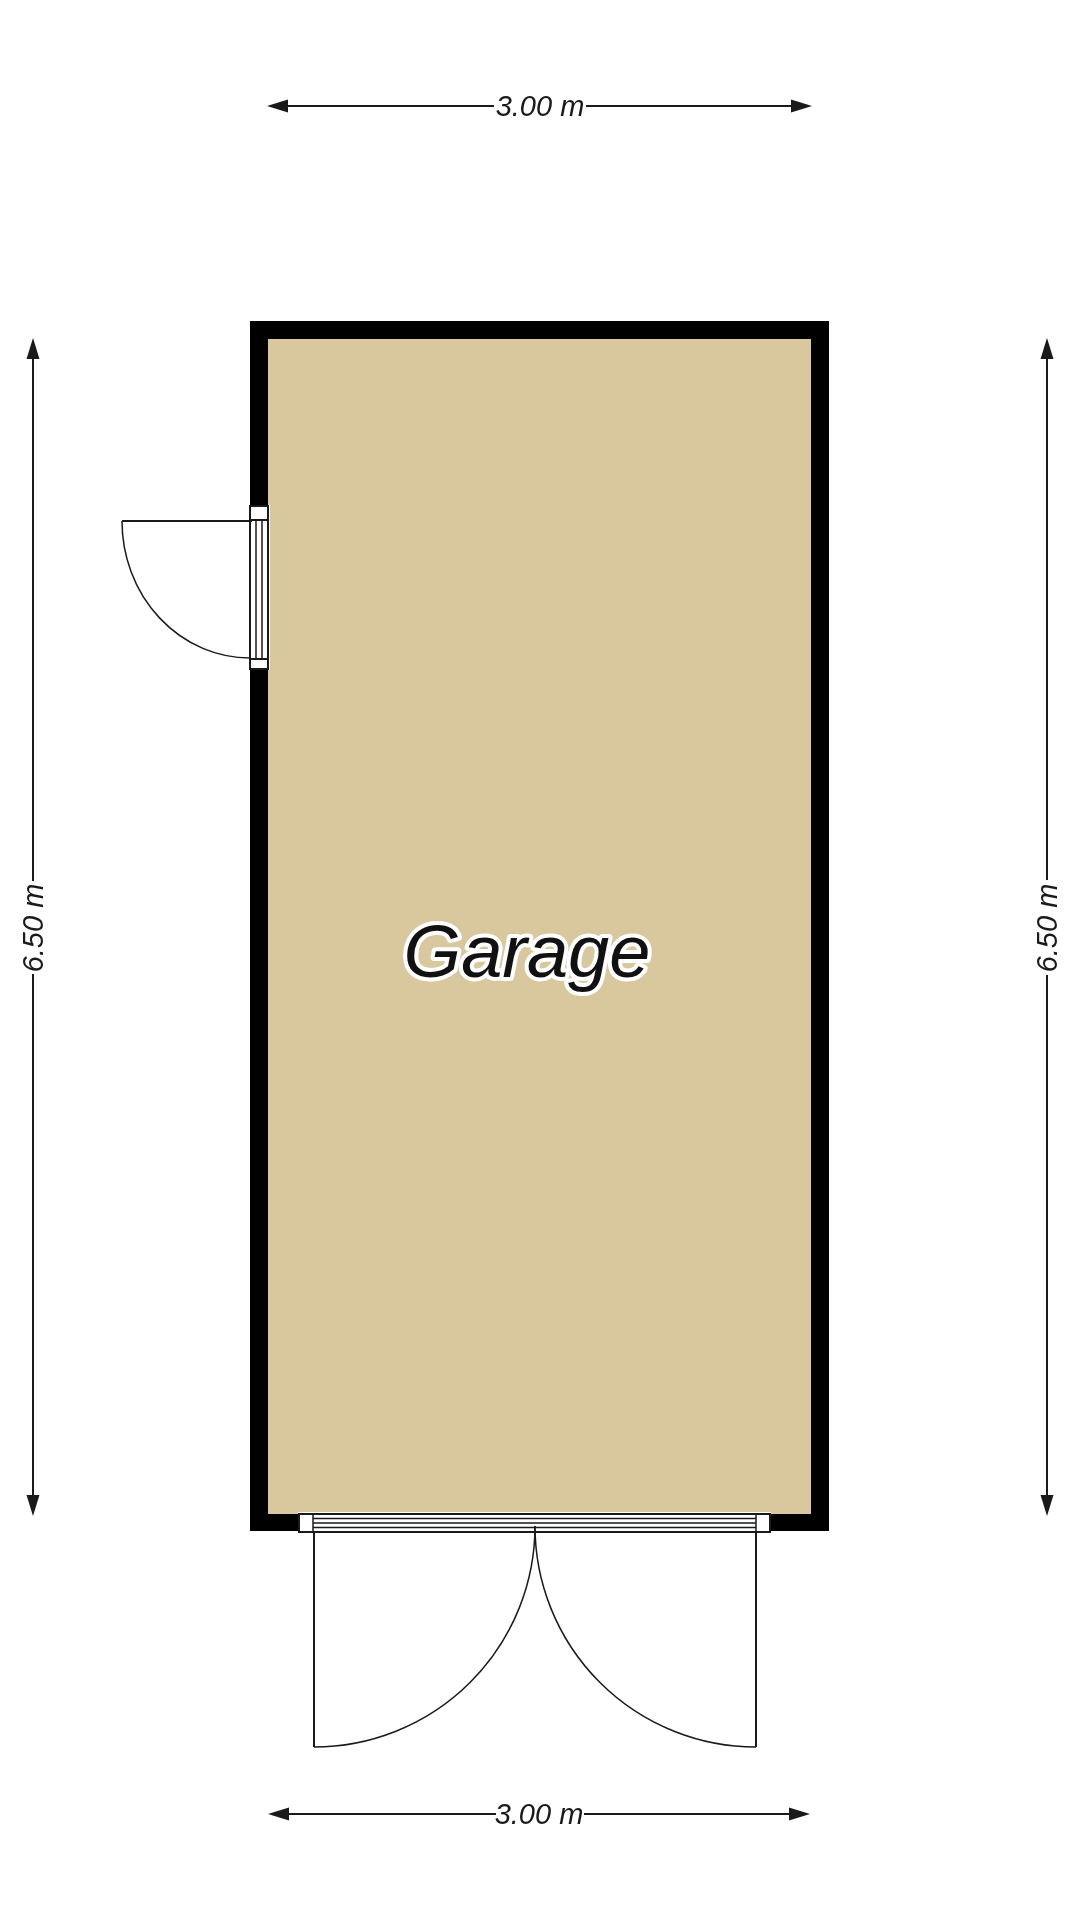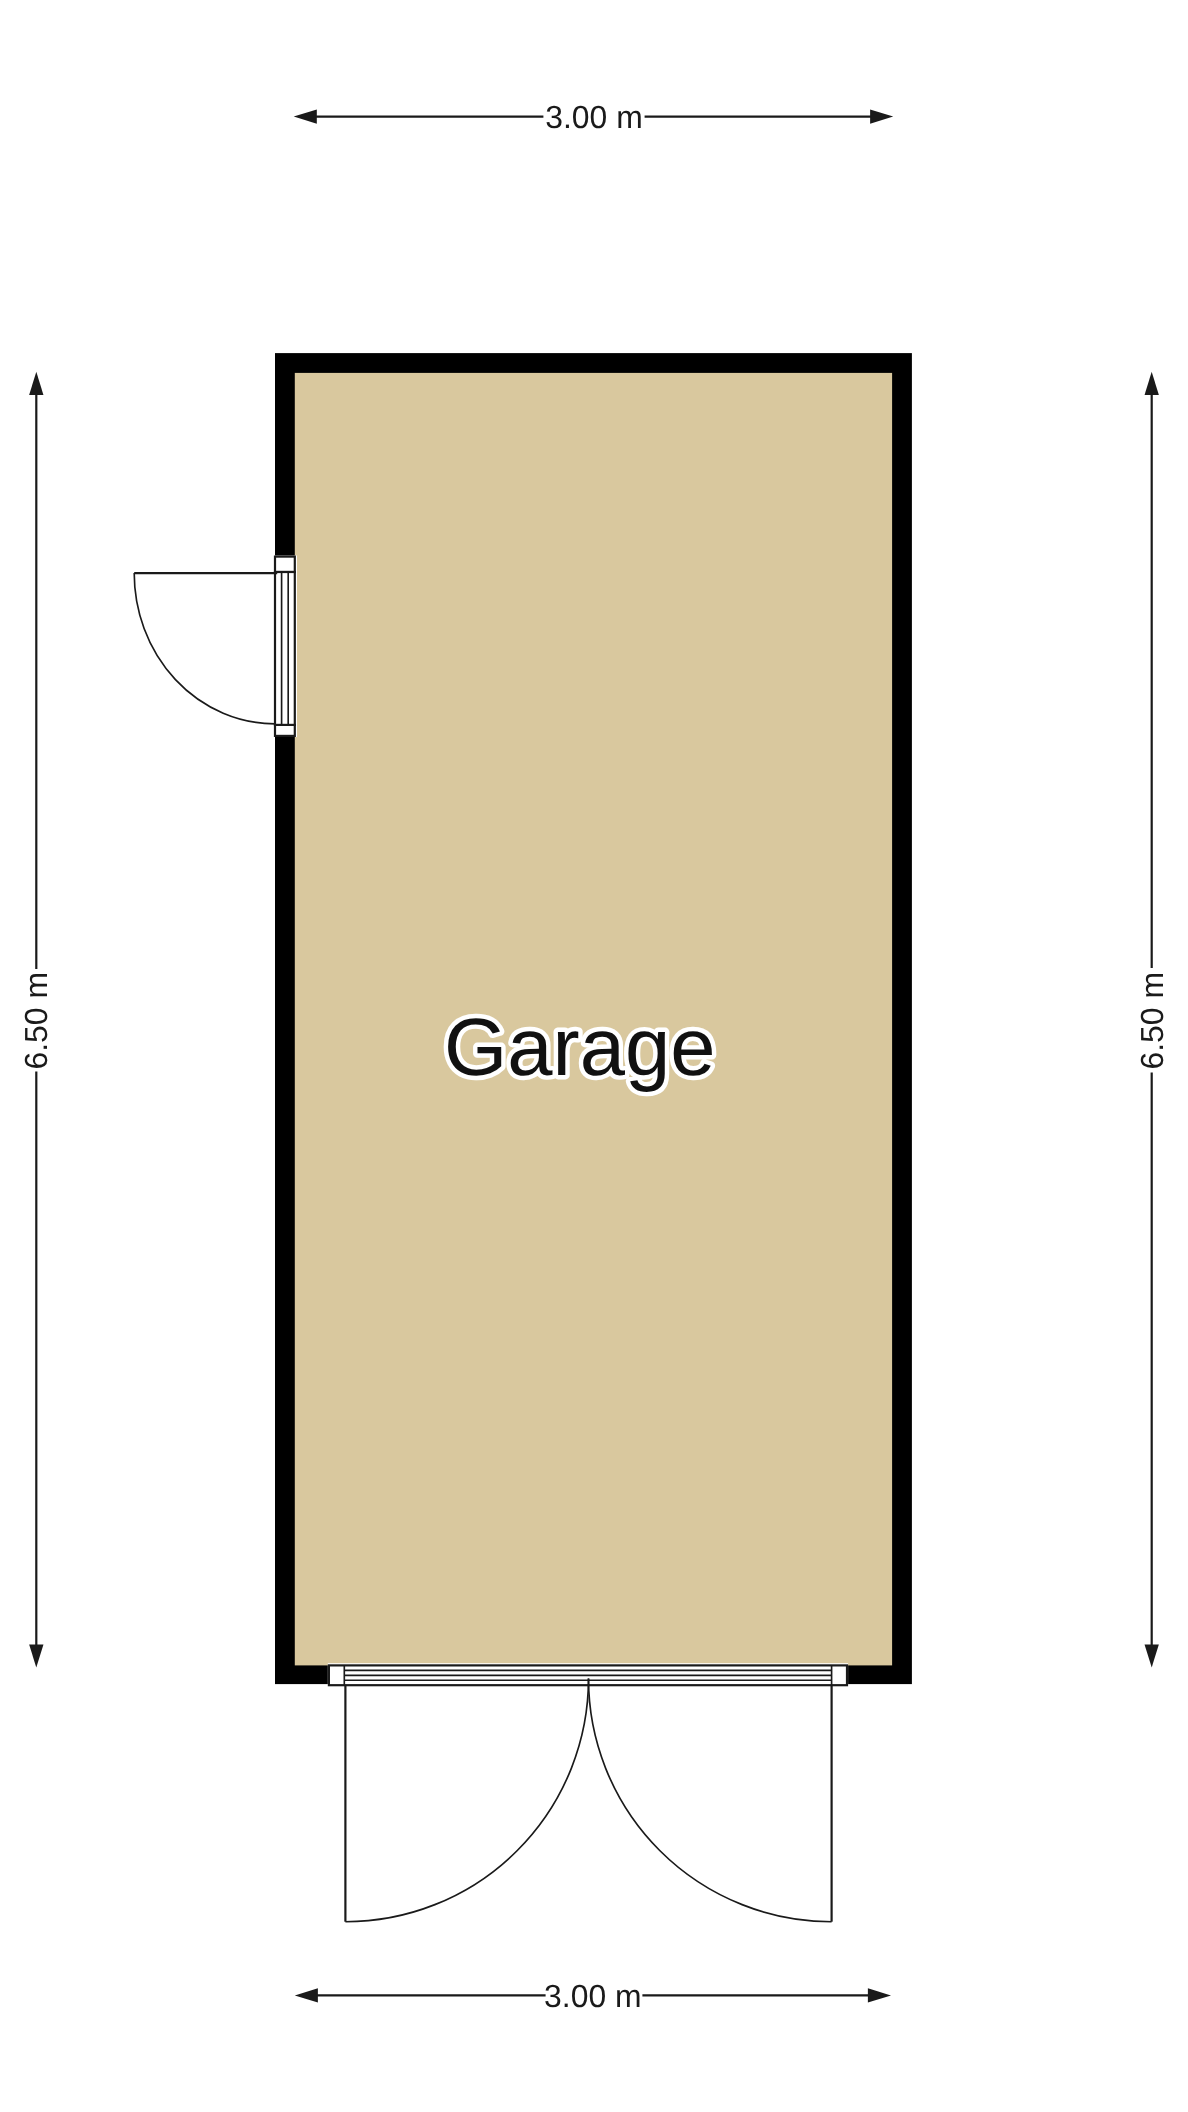--- a/index.html
+++ b/index.html
@@ -7,20 +7,21 @@
     padding: 0;
     background: #ffffff;
   }
   .page {
     position: relative;
     width: 1080px;
     height: 1920px;
     background: #ffffff;
     overflow: hidden;
     font-family: "Liberation Sans", sans-serif;
+    font-style: italic;
   }
   svg { display: block; }
   .ln {
     stroke: #1a1a1a;
     stroke-width: 2;
     fill: none;
   }
   .ln-thin {
     stroke: #1a1a1a;
     stroke-width: 1.5;

